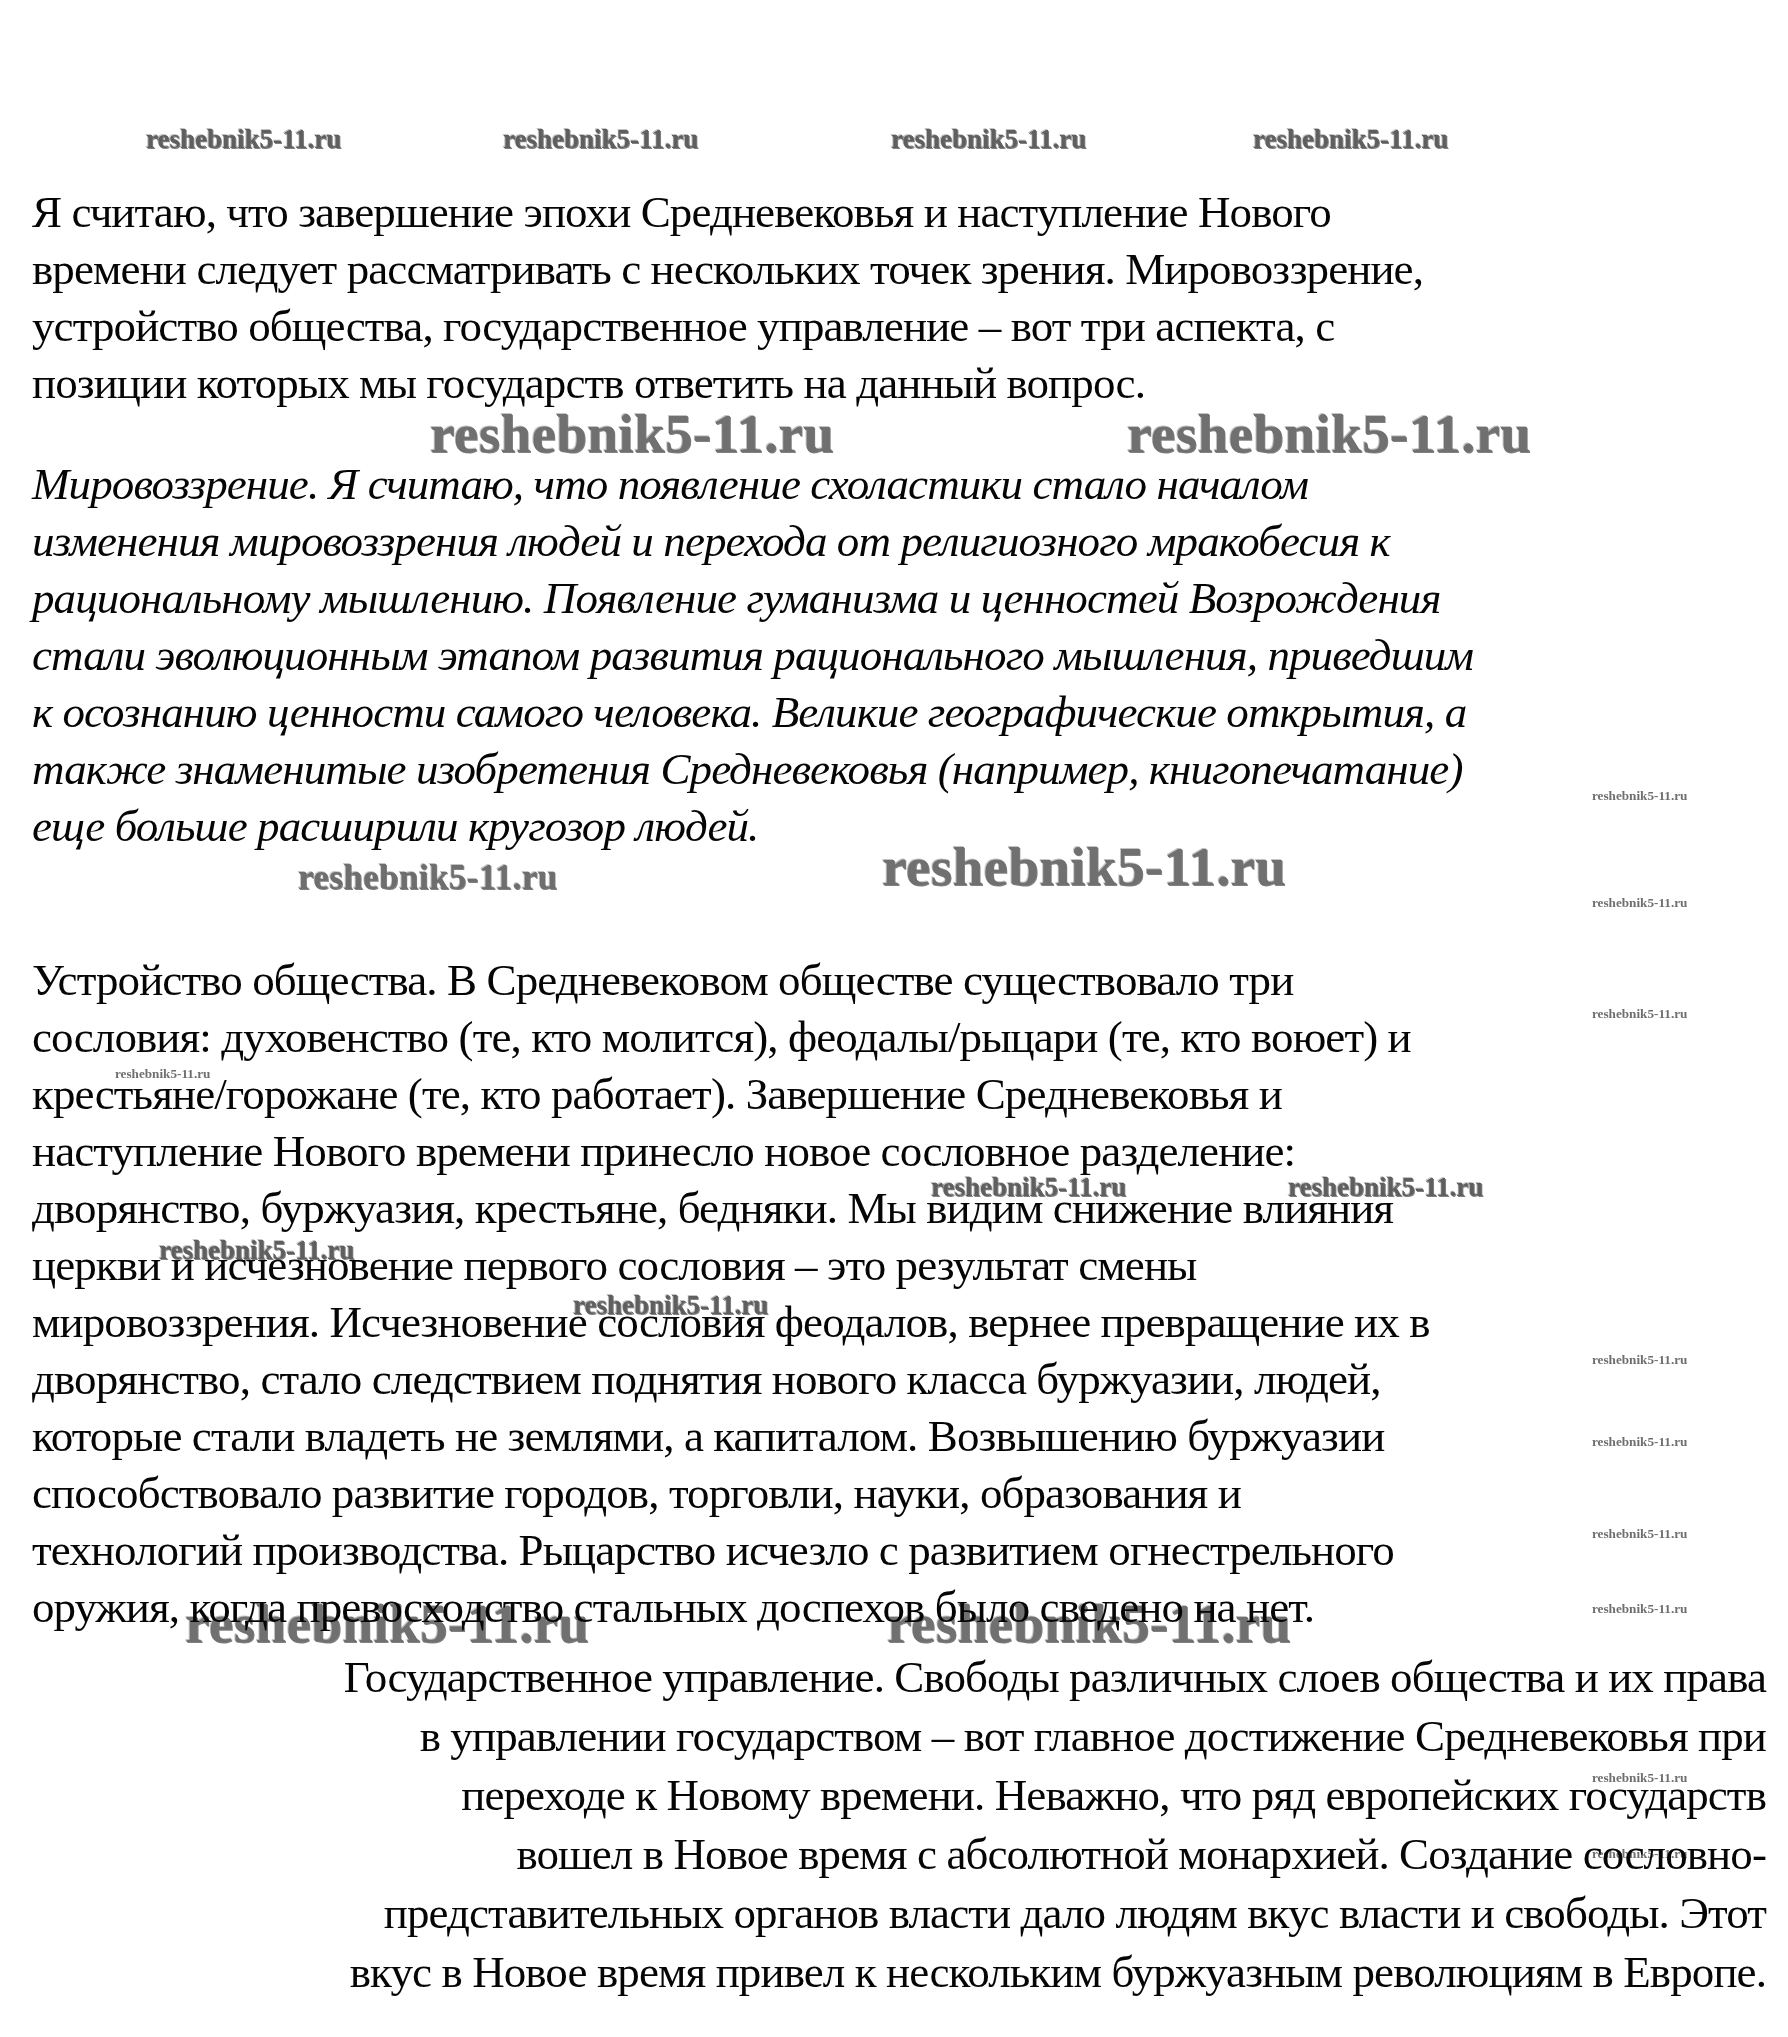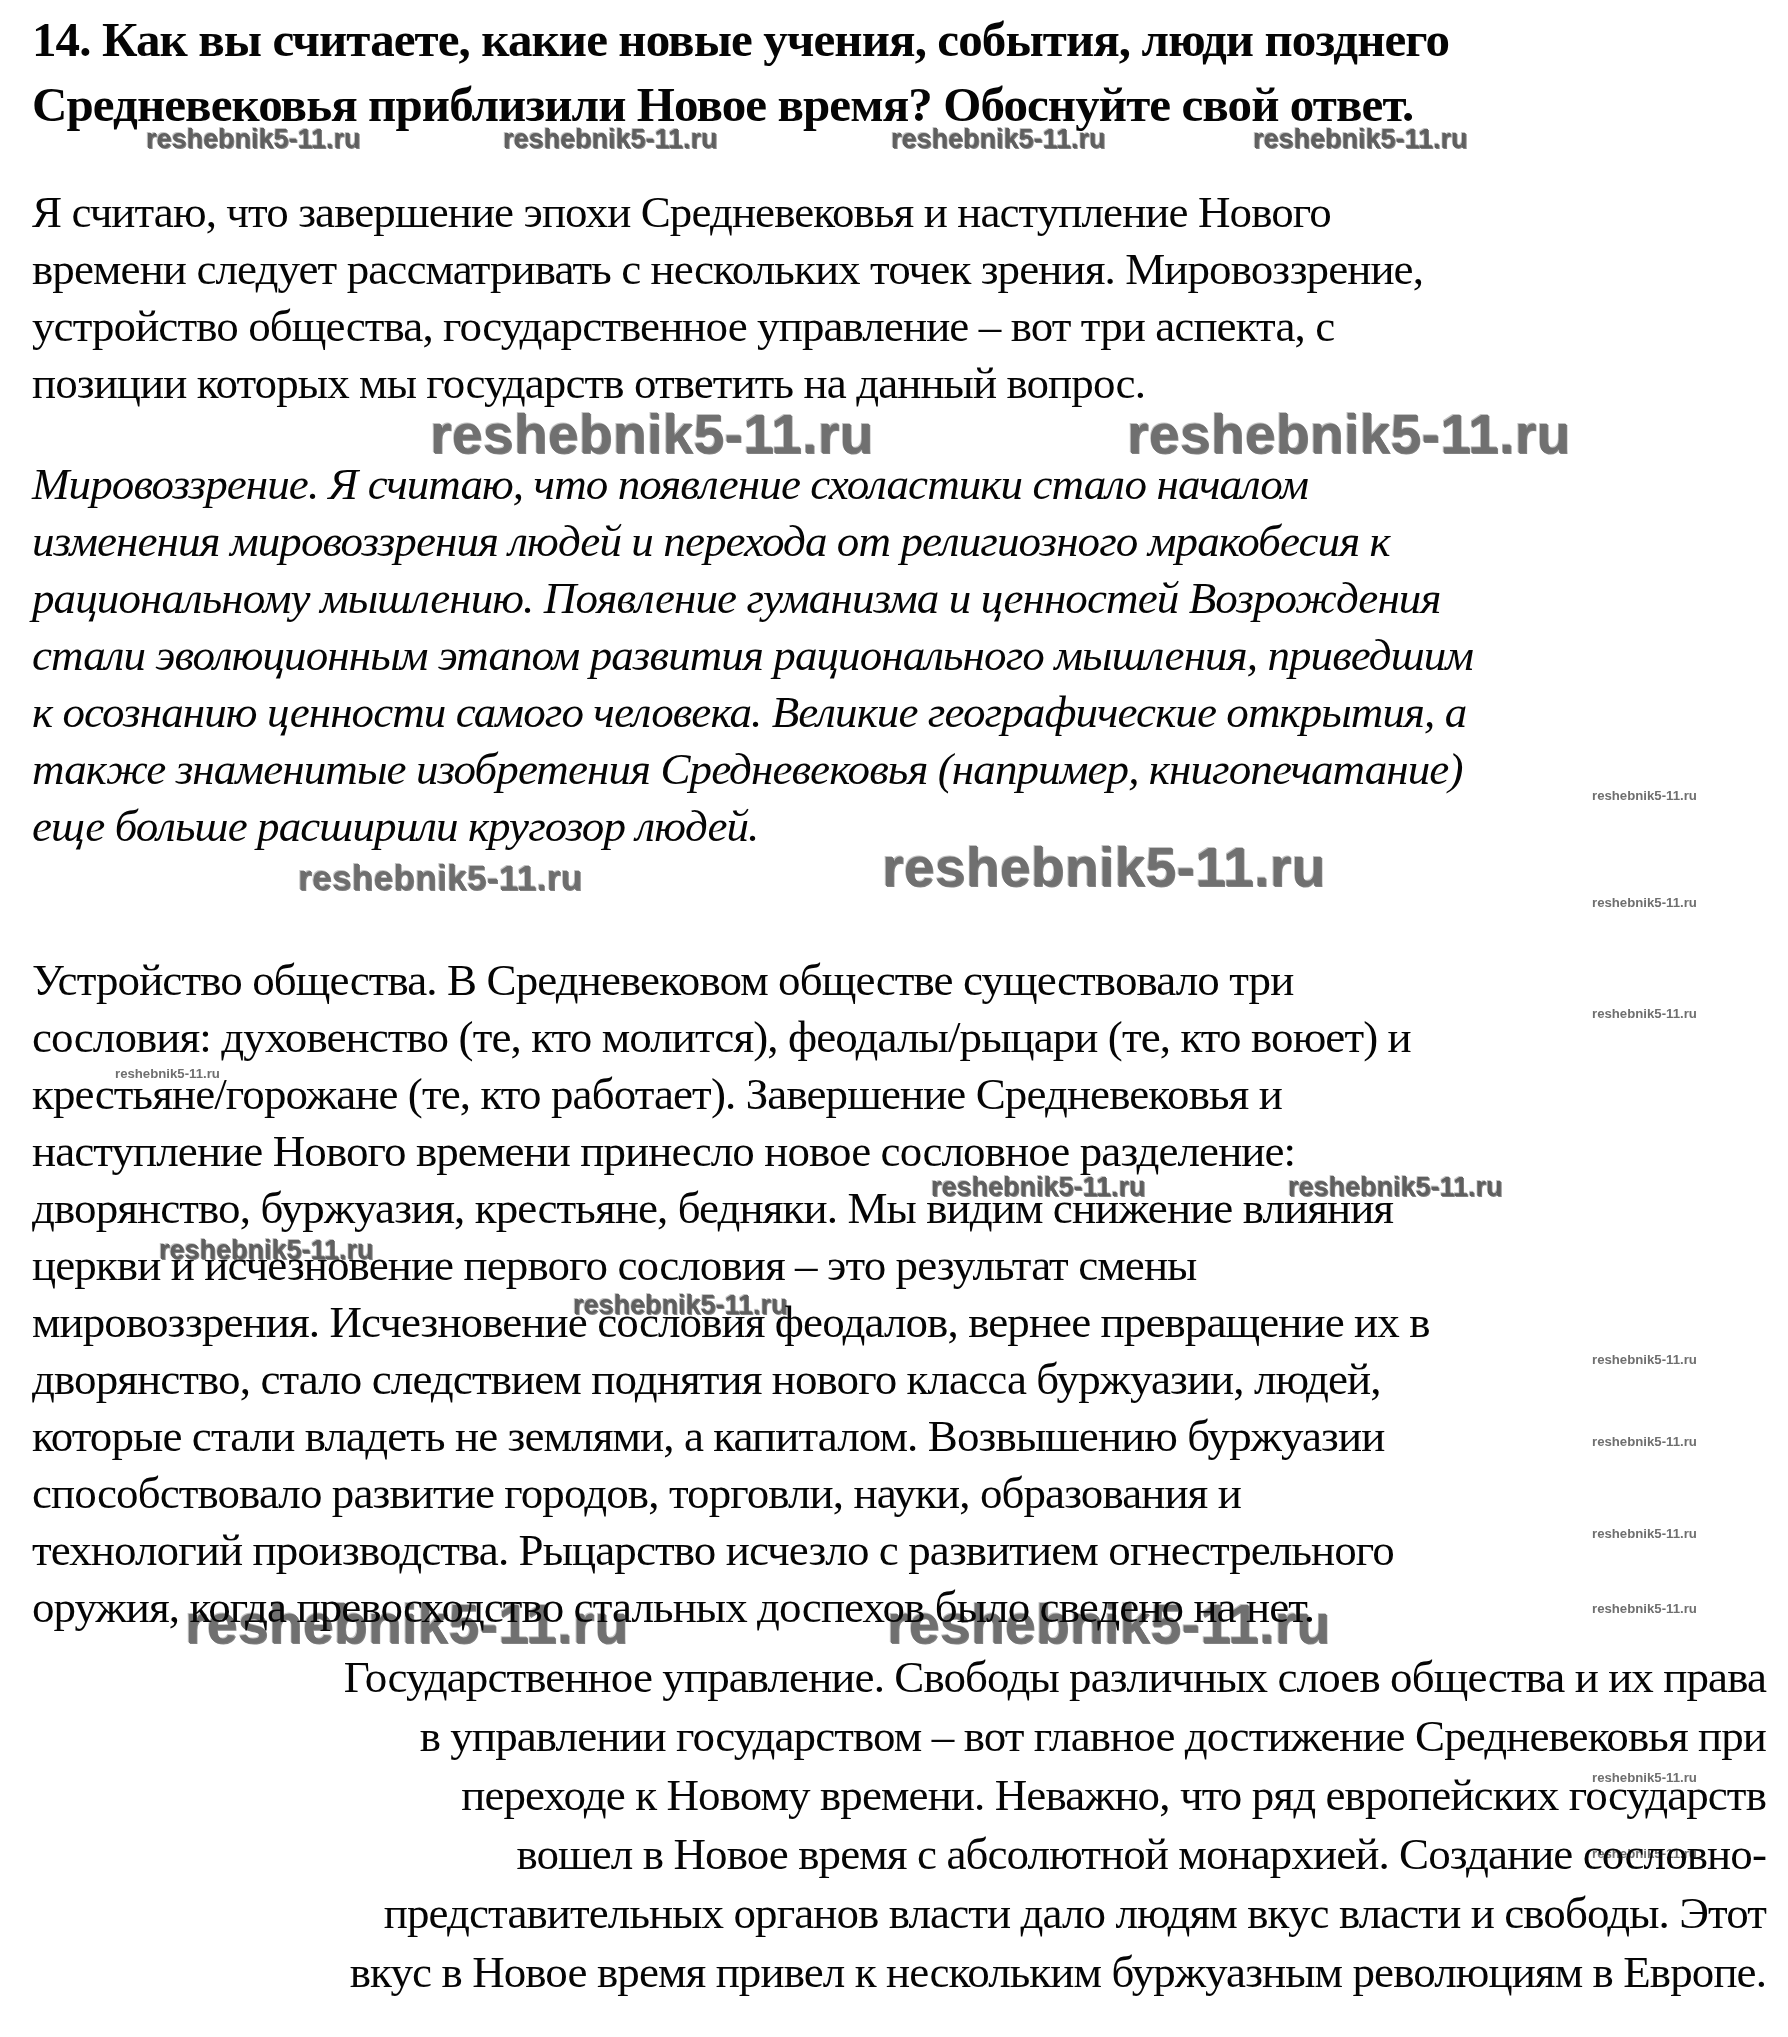--- a/index.html
+++ b/index.html
@@ -30,21 +30,21 @@
     letter-spacing:-0.9px;
   }
   .p-intro{top:184px;}
   .p-worldview{top:456px;font-style:italic;}
   .p-society{top:952px;}
   .p-government{top:1648px;line-height:59px;text-align:right;}
 
   
   .wm{
     position:absolute;
-    font-family:Liberation Sans, sans-serif;
+    font-family:Liberation Serif, serif;
     font-weight:700;
     white-space:nowrap;
     z-index:1;
     color:#6a6a6a;
     text-shadow:0.9px 0.9px 0 rgba(45,45,45,.6), -0.9px -0.9px 0 rgba(165,165,165,.65);
   }
   .wm-big{
     font-size:55px;
     letter-spacing:0.4px;
     color:#707070;
@@ -62,22 +62,20 @@
     font-size:13.2px;
     color:#6f6f6f;
     text-shadow:none;
   }
 </style>
 </head>
 <body>
 
 <div class="page">
 
-  <div class="text-block heading">14. Как вы считаете, какие новые учения, события, люди позднего
-Средневековья приблизили Новое время? Обоснуйте свой ответ.</div>
 
   <div class="text-block p-intro">Я считаю, что завершение эпохи Средневековья и наступление Нового
 времени следует рассматривать с нескольких точек зрения. Мировоззрение,
 устройство общества, государственное управление – вот три аспекта, с
 позиции которых мы государств ответить на данный вопрос.</div>
 
   <div class="text-block p-worldview">Мировоззрение. Я считаю, что появление схоластики стало началом
 изменения мировоззрения людей и перехода от религиозного мракобесия к
 рациональному мышлению. Появление гуманизма и ценностей Возрождения
 стали эволюционным этапом развития рационального мышления, приведшим

